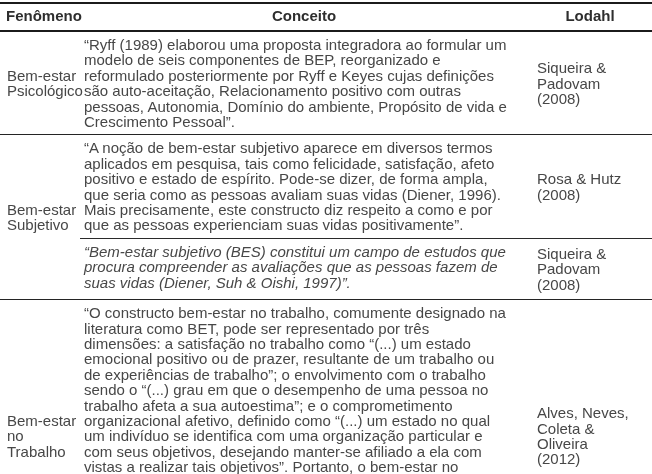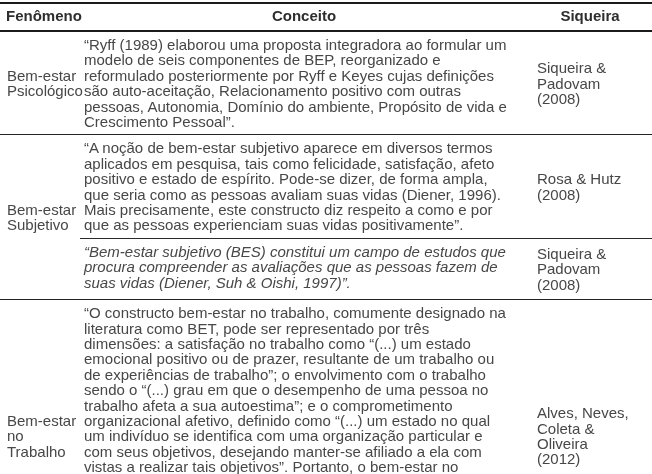--- a/index.html
+++ b/index.html
@@ -71,21 +71,21 @@
 <table class="paper-table">
   <colgroup>
     <col class="c-fen">
     <col class="c-con">
     <col class="c-aut">
   </colgroup>
   <thead>
     <tr>
       <th class="h-fen">Fenômeno</th>
       <th>Conceito</th>
-      <th>Siqueira</th>
+      <th>Lodahl</th>
     </tr>
   </thead>
   <tbody>
     <tr>
       <td class="fen">Bem-estar Psicológico</td>
       <td class="con">“Ryff (1989) elaborou uma proposta integradora ao formular um modelo de seis componentes de BEP, reorganizado e reformulado posteriormente por Ryff e Keyes cujas definições são auto-aceitação, Relacionamento positivo com outras pessoas, Autonomia, Domínio do ambiente, Propósito de vida e Crescimento Pessoal”.</td>
       <td class="aut">Siqueira &amp; Padovam (2008)</td>
     </tr>
     <tr class="group-start">
       <td class="fen" rowspan="2">Bem-estar Subjetivo</td>

